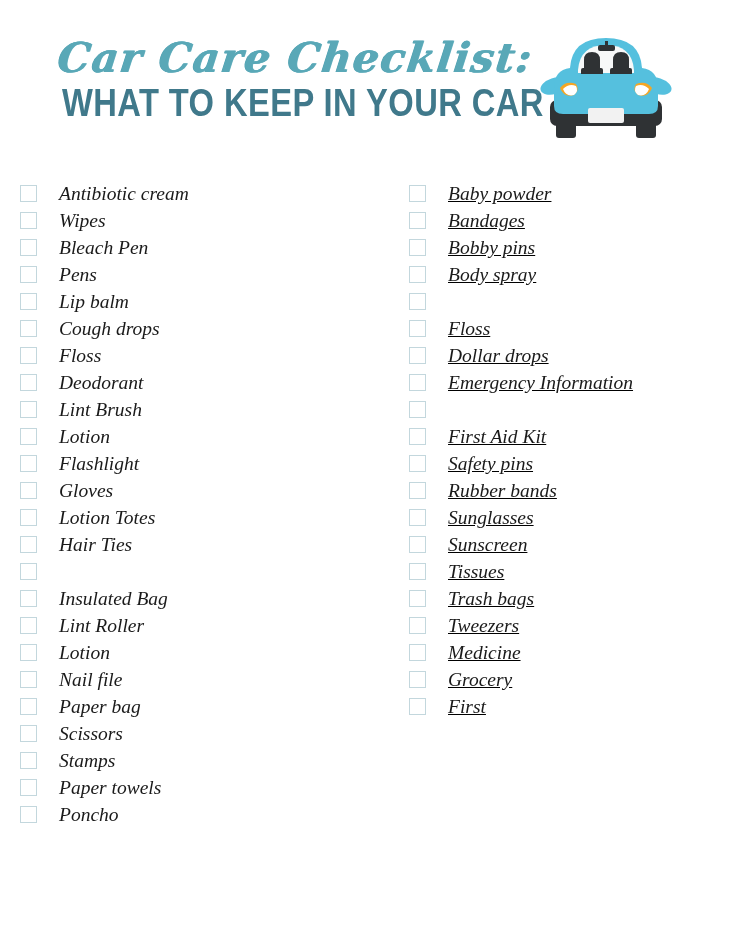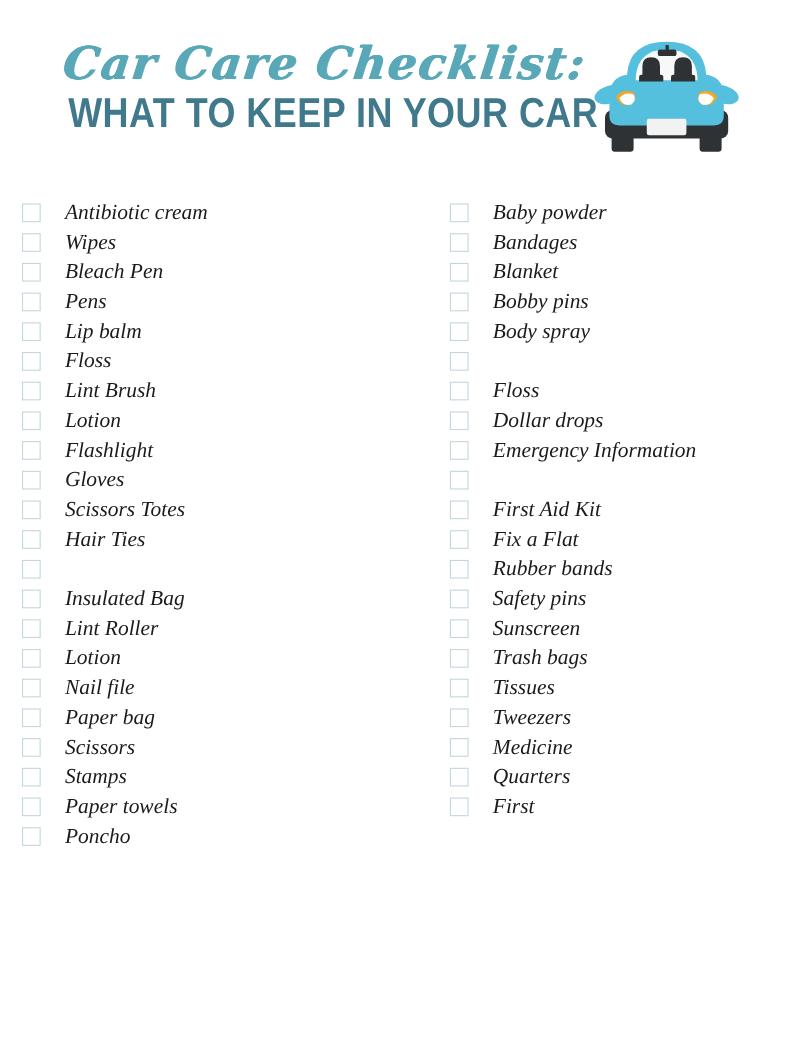--- a/index.html
+++ b/index.html
@@ -72,21 +72,21 @@
     left: 0;
     top: 180px;
     width: 736px;
     height: 640px;
   }
   .col {
     position: absolute;
     top: 0;
   }
   #col-left  { left: 20px;   width: 380px; }
-  #col-right { left: 409px; width: 320px; }
+  #col-right { left: 409px; width: 320px; text-decoration: underline; }
 
   .check-row {
     display: flex;
     align-items: center;
     height: 27px;
   }
   .checkbox {
     width: 17px;
     height: 17px;
     min-width: 17px;
@@ -176,41 +176,49 @@
       <div class="check-row">
         <div class="checkbox"></div>
         <span class="item-label">Pens</span>
       </div>
       <div class="check-row">
         <div class="checkbox"></div>
         <span class="item-label">Lip balm</span>
       </div>
       <div class="check-row">
         <div class="checkbox"></div>
+        <span class="item-label">Cough drops</span>
+      </div>
+      <div class="check-row">
+        <div class="checkbox"></div>
         <span class="item-label">Floss</span>
       </div>
       <div class="check-row">
         <div class="checkbox"></div>
+        <span class="item-label">Deodorant</span>
+      </div>
+      <div class="check-row">
+        <div class="checkbox"></div>
         <span class="item-label">Lint Brush</span>
       </div>
       <div class="check-row">
         <div class="checkbox"></div>
         <span class="item-label">Lotion</span>
       </div>
       <div class="check-row">
         <div class="checkbox"></div>
         <span class="item-label">Flashlight</span>
       </div>
       <div class="check-row">
         <div class="checkbox"></div>
         <span class="item-label">Gloves</span>
       </div>
       <div class="check-row">
         <div class="checkbox"></div>
-        <span class="item-label">Scissors Totes</span>
+        <span class="item-label">Lotion Totes</span>
       </div>
       <div class="check-row">
         <div class="checkbox"></div>
         <span class="item-label">Hair Ties</span>
       </div>
       <div class="check-row">
         <div class="checkbox"></div>
       </div>
       <div class="check-row">
         <div class="checkbox"></div>
@@ -253,24 +261,20 @@
       <div class="check-row">
         <div class="checkbox"></div>
         <span class="item-label">Baby powder</span>
       </div>
       <div class="check-row">
         <div class="checkbox"></div>
         <span class="item-label">Bandages</span>
       </div>
       <div class="check-row">
         <div class="checkbox"></div>
-        <span class="item-label">Blanket</span>
-      </div>
-      <div class="check-row">
-        <div class="checkbox"></div>
         <span class="item-label">Bobby pins</span>
       </div>
       <div class="check-row">
         <div class="checkbox"></div>
         <span class="item-label">Body spray</span>
       </div>
       <div class="check-row">
         <div class="checkbox"></div>
       </div>
       <div class="check-row">
@@ -287,53 +291,53 @@
       </div>
       <div class="check-row">
         <div class="checkbox"></div>
       </div>
       <div class="check-row">
         <div class="checkbox"></div>
         <span class="item-label">First Aid Kit</span>
       </div>
       <div class="check-row">
         <div class="checkbox"></div>
-        <span class="item-label">Fix a Flat</span>
+        <span class="item-label">Safety pins</span>
       </div>
       <div class="check-row">
         <div class="checkbox"></div>
         <span class="item-label">Rubber bands</span>
       </div>
       <div class="check-row">
         <div class="checkbox"></div>
-        <span class="item-label">Safety pins</span>
+        <span class="item-label">Sunglasses</span>
       </div>
       <div class="check-row">
         <div class="checkbox"></div>
         <span class="item-label">Sunscreen</span>
       </div>
       <div class="check-row">
         <div class="checkbox"></div>
+        <span class="item-label">Tissues</span>
+      </div>
+      <div class="check-row">
+        <div class="checkbox"></div>
         <span class="item-label">Trash bags</span>
       </div>
       <div class="check-row">
         <div class="checkbox"></div>
-        <span class="item-label">Tissues</span>
-      </div>
-      <div class="check-row">
-        <div class="checkbox"></div>
         <span class="item-label">Tweezers</span>
       </div>
       <div class="check-row">
         <div class="checkbox"></div>
         <span class="item-label">Medicine</span>
       </div>
       <div class="check-row">
         <div class="checkbox"></div>
-        <span class="item-label">Quarters</span>
+        <span class="item-label">Grocery</span>
       </div>
       <div class="check-row">
         <div class="checkbox"></div>
         <span class="item-label">First</span>
       </div>
     </div>
 </div>
 
 <div id="footer">
   

